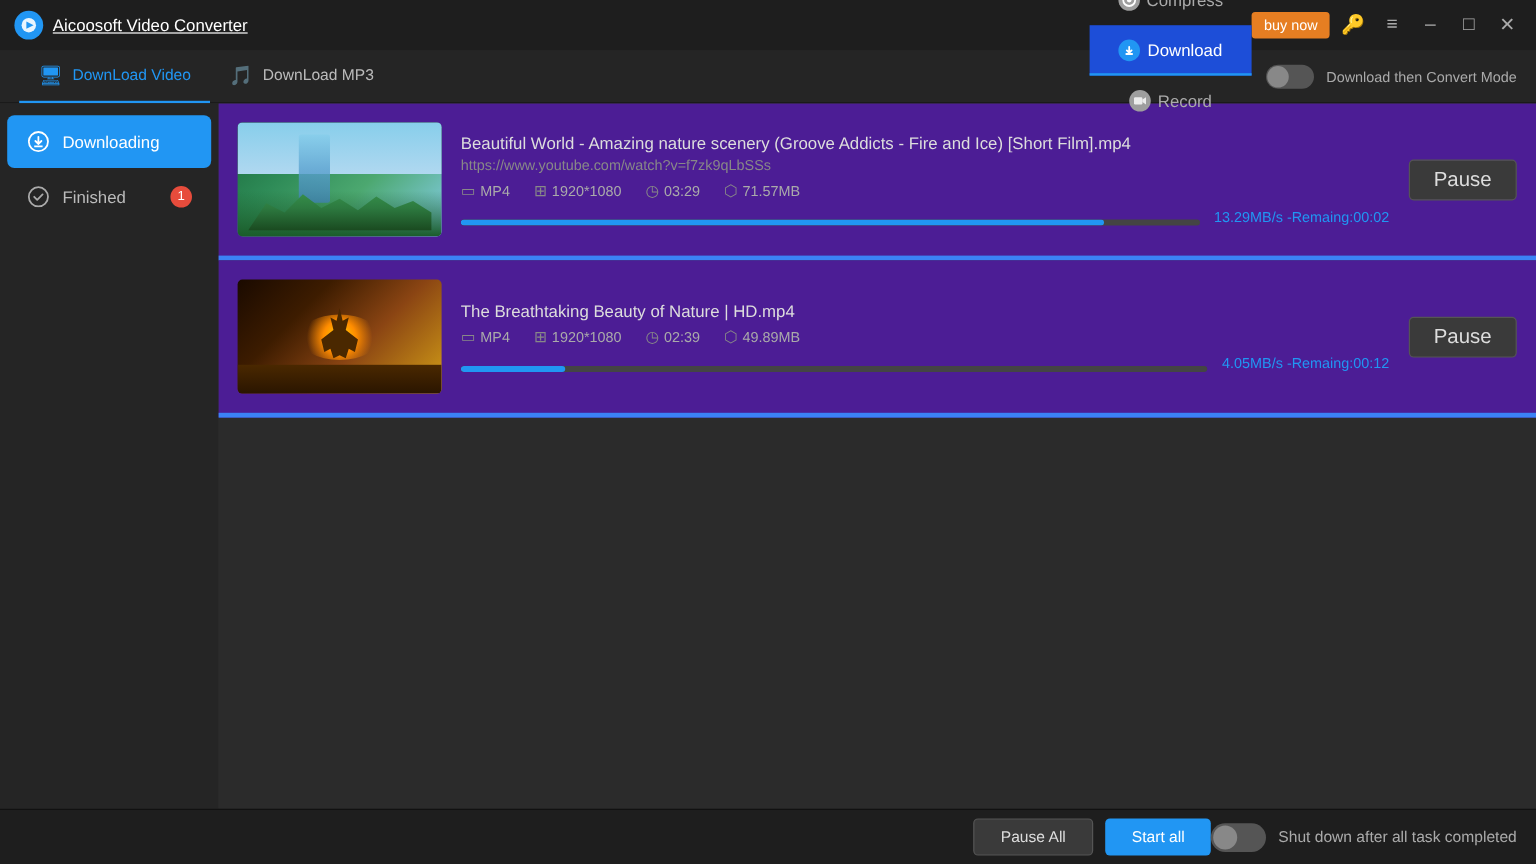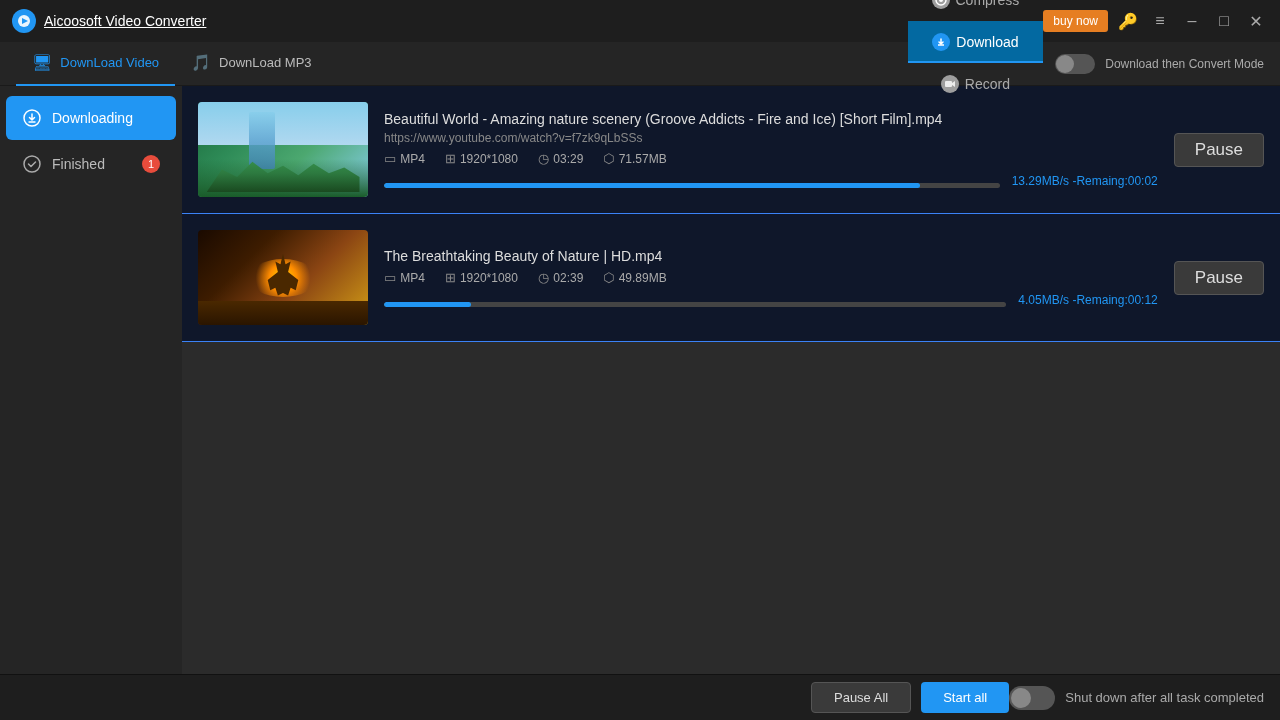--- a/index.html
+++ b/index.html
@@ -52,21 +52,21 @@
       gap: 6px;
       padding: 0 24px;
       height: 42px;
       cursor: pointer;
       font-size: 14px;
       color: #aaa;
       position: relative;
     }
     .nav-tab.active {
       color: #fff;
-      background: #0369a1;
+      background: #1d4ed8;
     }
     .nav-tab.active::after {
       content: '';
       position: absolute;
       bottom: 0; left: 0; right: 0;
       height: 2px;
       background: #2196f3;
     }
     .nav-tab-icon {
       width: 18px; height: 18px;
@@ -202,22 +202,22 @@
     #download-list {
       flex: 1;
       background: #2b2b2b;
       overflow-y: auto;
       padding: 0;
     }
     .download-item {
       display: flex;
       align-items: center;
       padding: 16px 16px;
-      border-bottom: 1px solid #3b82f6;
-      background: #0f172a;
+      border-bottom: 4px solid #3b82f6;
+      background: #4c1d95;
       gap: 16px;
     }
     .download-thumbnail {
       width: 170px;
       height: 95px;
       border-radius: 4px;
       overflow: hidden;
       flex-shrink: 0;
       position: relative;
     }

